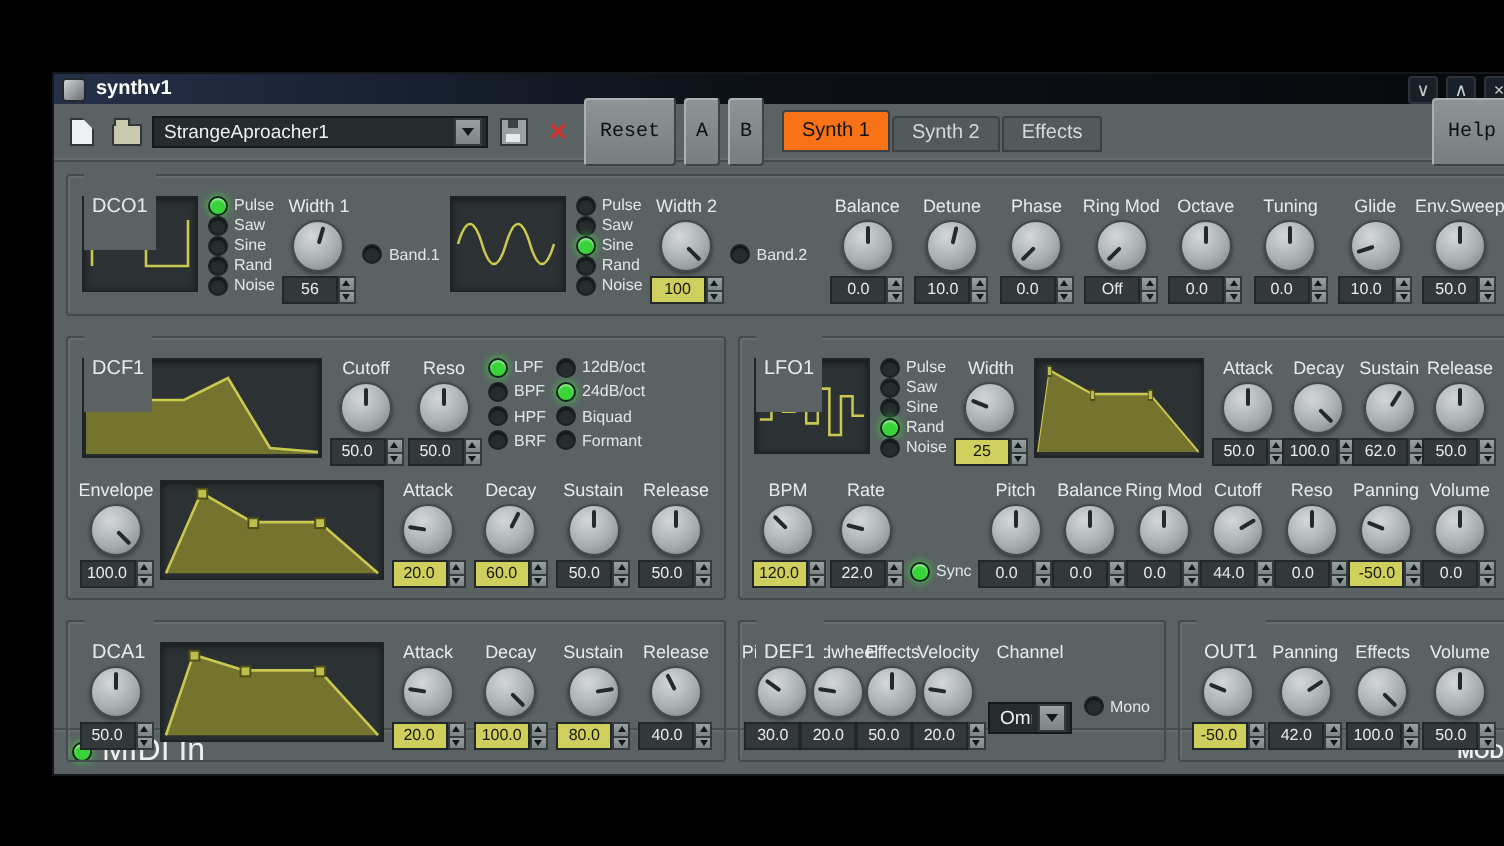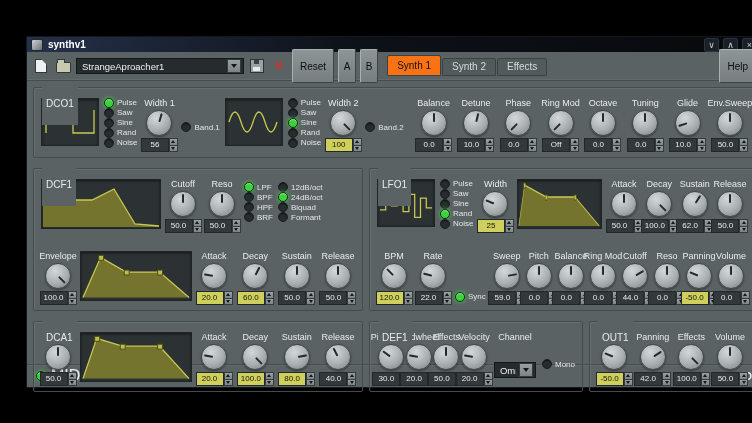--- a/index.html
+++ b/index.html
@@ -31,34 +31,34 @@
   .icon-disk::after{content:"";position:absolute;left:2px;bottom:1px;width:7px;height:4px;background:#e8ebeb}
   .icon-x{color:#d23030;font-weight:bold;font-size:12px;line-height:1}
   .combo{height:16px;background:#262b2e;border:1px solid #15191b;color:#eef0f0;font-size:9.5px;
          display:flex;align-items:center;padding:0 2px 0 5px;gap:3px;box-sizing:border-box}
   .combo.preset{width:168px}
   .combo .cval{flex:1;white-space:nowrap;overflow:hidden}
   .cbtn{width:12px;height:12px;flex:0 0 12px;background:linear-gradient(#9aa1a3,#7d8486);
         border:1px solid #353b3d;display:flex;align-items:center;justify-content:center}
   .cbtn::after{content:"";border-left:3px solid transparent;border-right:3px solid transparent;border-top:4px solid #14181a}
   .pbtn{height:34px;background:linear-gradient(#8d9597,#767e80);border:1px solid;border-color:#a9b1b3 #3e4446 #3e4446 #a9b1b3;
-        color:#0d0f10;font-size:10px;padding:0 7px;font-family:Liberation Sans, sans-serif;border-radius:2px}
+        color:#0d0f10;font-size:10px;padding:0 7px;font-family:Liberation Mono, monospace;border-radius:2px}
   .pbtn.sq{width:18px;padding:0;text-align:center}
   .tabs{display:flex;align-items:flex-end;margin-left:5px;height:20px}
   .tab{height:16px;line-height:16px;padding:0 9px;font-size:10px;color:#d6dada;background:#525a5c;
        border:1px solid #3c4244;border-radius:2px 2px 0 0;margin-right:1px}
   .tab.active{background:#f97316;color:#101214;height:19px;line-height:19px}
   .spacer{flex:1}
   
   .main{flex:1;display:flex;flex-direction:column;gap:10px;padding:6px 6px 2px;min-height:0}
   .group{position:relative;border:1px solid #454b4d;border-radius:2px;box-shadow:inset 1px 1px 0 rgba(255,255,255,.08);
          padding:10px 7px 5px;box-sizing:border-box}
   .gtitle{position:absolute;top:-6px;left:8px;background:#5b6264;padding:16px 4px;font-size:10px;color:#e9ebeb}
   .grow{display:flex;align-items:flex-start;gap:5px}
-  .grow + .grow{margin-top:18px}
+  .grow + .grow{margin-top:7px}
   .row2,.row3{display:flex;gap:6px}
   .dcf,.dca{width:330px;flex:0 0 330px}
   .lfo,.out{flex:1;min-width:0}
   .def{width:214px;flex:0 0 214px}
   .sb-between{justify-content:space-between}
   .krow{display:flex;flex:1;justify-content:space-between;min-width:0}
   
   .kblock{display:flex;flex-direction:column;align-items:center;gap:2px;width:34px;min-width:0;flex-shrink:1}
   .klabel{font-size:9px;color:#e9ebeb;white-space:nowrap}
   .knob{width:24px;height:24px;border-radius:50%;position:relative;
@@ -70,21 +70,21 @@
        padding:0 1px;text-align:center;border:1px solid #222729;white-space:nowrap}
   .spin.hl .val{background:#cfcf5d;color:#16180a}
   .sbtns{display:flex;flex-direction:column;width:9px}
   .sb{flex:1;background:linear-gradient(#9aa1a3,#7d8486);border:1px solid #353b3d;
       display:flex;align-items:center;justify-content:center}
   .sb + .sb{border-top:none}
   .sb::after{content:"";border-left:2.5px solid transparent;border-right:2.5px solid transparent}
   .sb.up::after{border-bottom:3px solid #14181a}
   .sb.dn::after{border-top:3px solid #14181a}
   
-  .rcol{display:flex;flex-direction:column;gap:1px;justify-content:center;min-height:46px}
+  .rcol{display:flex;flex-direction:column;gap:1px;justify-content:space-between;min-height:46px}
   .radio{display:flex;align-items:center;gap:3px;height:9px}
   .led{width:8px;height:8px;border-radius:50%;background:#272d2f;border:1px solid #1b2022;
        box-shadow:inset 0 1px 1px rgba(0,0,0,.6);flex:0 0 8px}
   .led.on{background:#38d438;box-shadow:0 0 4px #38d438,inset 0 1px 1px rgba(255,255,255,.5)}
   .rlabel{font-size:8px;color:#e4e6e6;white-space:nowrap}
   .bandwrap{align-self:center;margin-top:4px}
   .syncwrap{align-self:flex-end;margin-bottom:4px}
   .monowrap{align-self:center;margin-top:10px}
   
   .display{background:#2c3133;border:1px solid #1f2426;box-shadow:inset 0 1px 3px rgba(0,0,0,.55);flex-shrink:0}
@@ -657,33 +657,20 @@
               </div>
             </div>
           <div class="syncwrap">
               <div class="radio">
                 <span class="led on"></span>
                 <span class="rlabel">Sync</span>
               </div>
             </div>
           <div class="krow">
               <div class="kblock">
-                <div class="klabel">Sweep</div>
-                <div class="knob">
-                  <div class="ptr" style="transform: rotate(79.65deg);"></div>
-                </div>
-                <div class="spin">
-                  <div class="val">59.0</div>
-                  <div class="sbtns">
-                    <div class="sb up"></div>
-                    <div class="sb dn"></div>
-                  </div>
-                </div>
-              </div>
-              <div class="kblock">
                 <div class="klabel">Pitch</div>
                 <div class="knob">
                   <div class="ptr" style="transform: rotate(0deg);"></div>
                 </div>
                 <div class="spin">
                   <div class="val">0.0</div>
                   <div class="sbtns">
                     <div class="sb up"></div>
                     <div class="sb dn"></div>
                   </div>

